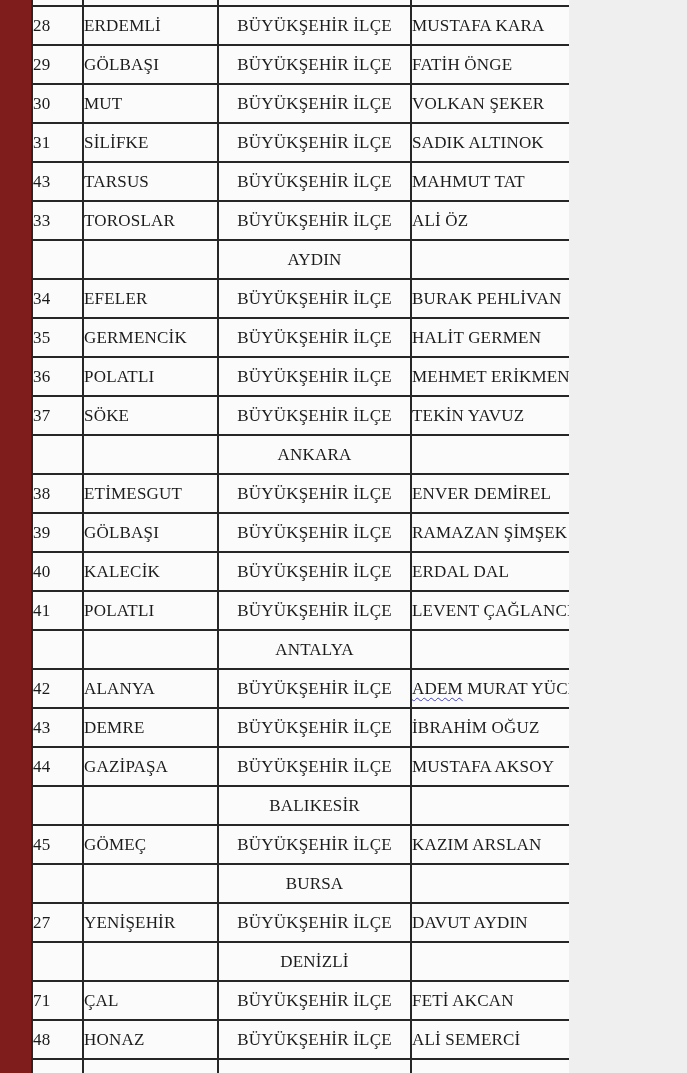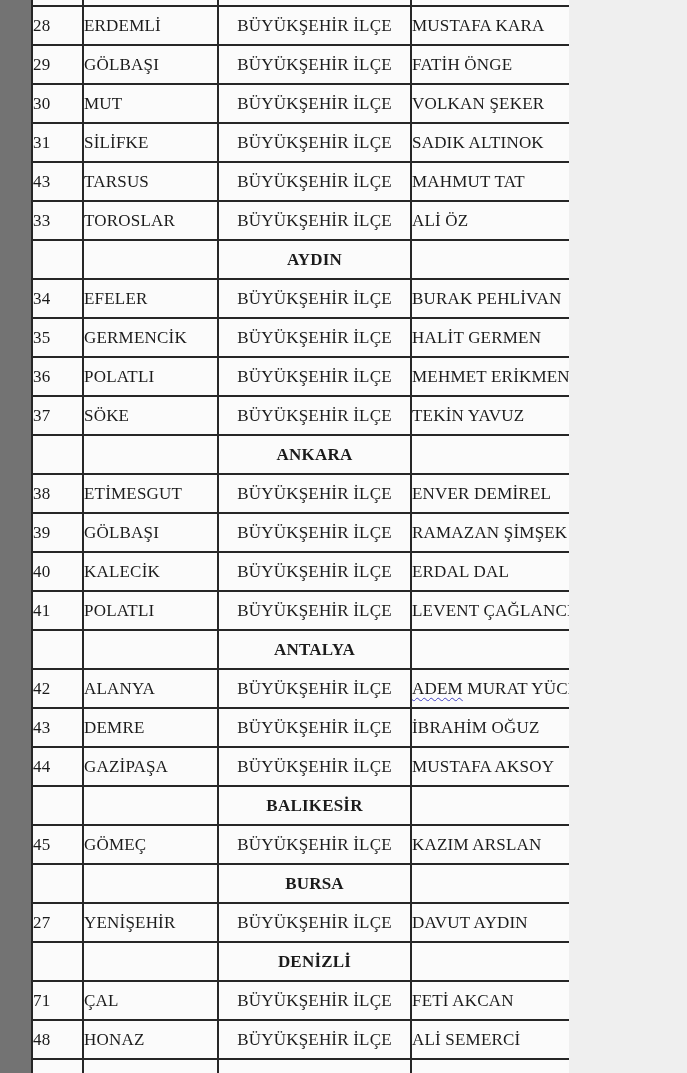--- a/index.html
+++ b/index.html
@@ -4,21 +4,21 @@
 <style>
   html, body {
     margin: 0;
     padding: 0;
     background: #efefef;
   }
   .screen {
     position: relative;
     width: 569px;
     height: 1073px;
-    background: #737373;
+    background: #7f1d1d;
     overflow: hidden;
     font-family: "Liberation Serif", "DejaVu Serif", serif;
   }
   table.mayors {
     position: absolute;
     left: 31px;
     top: 0;
     width: 642px;
     border-collapse: collapse;
     table-layout: fixed;
@@ -40,21 +40,21 @@
     border-top: none;
   }
   tr.partial-row td {
     height: 37px;
   }
   td.c-num     { padding-left: 10px; }
   td.c-district{ padding-left: 7px; }
   td.c-category{ text-align: center; }
   td.c-mayor   { padding-left: 7px; }
   td.c-province-name {
-    font-weight: bold;
+    font-weight: normal;
   }
   .squiggle {
     text-decoration-line: underline;
     text-decoration-style: wavy;
     text-decoration-color: #4242c4;
     text-decoration-thickness: 1px;
     text-underline-offset: 3px;
     margin-top: 32px;
   }
 </style>

